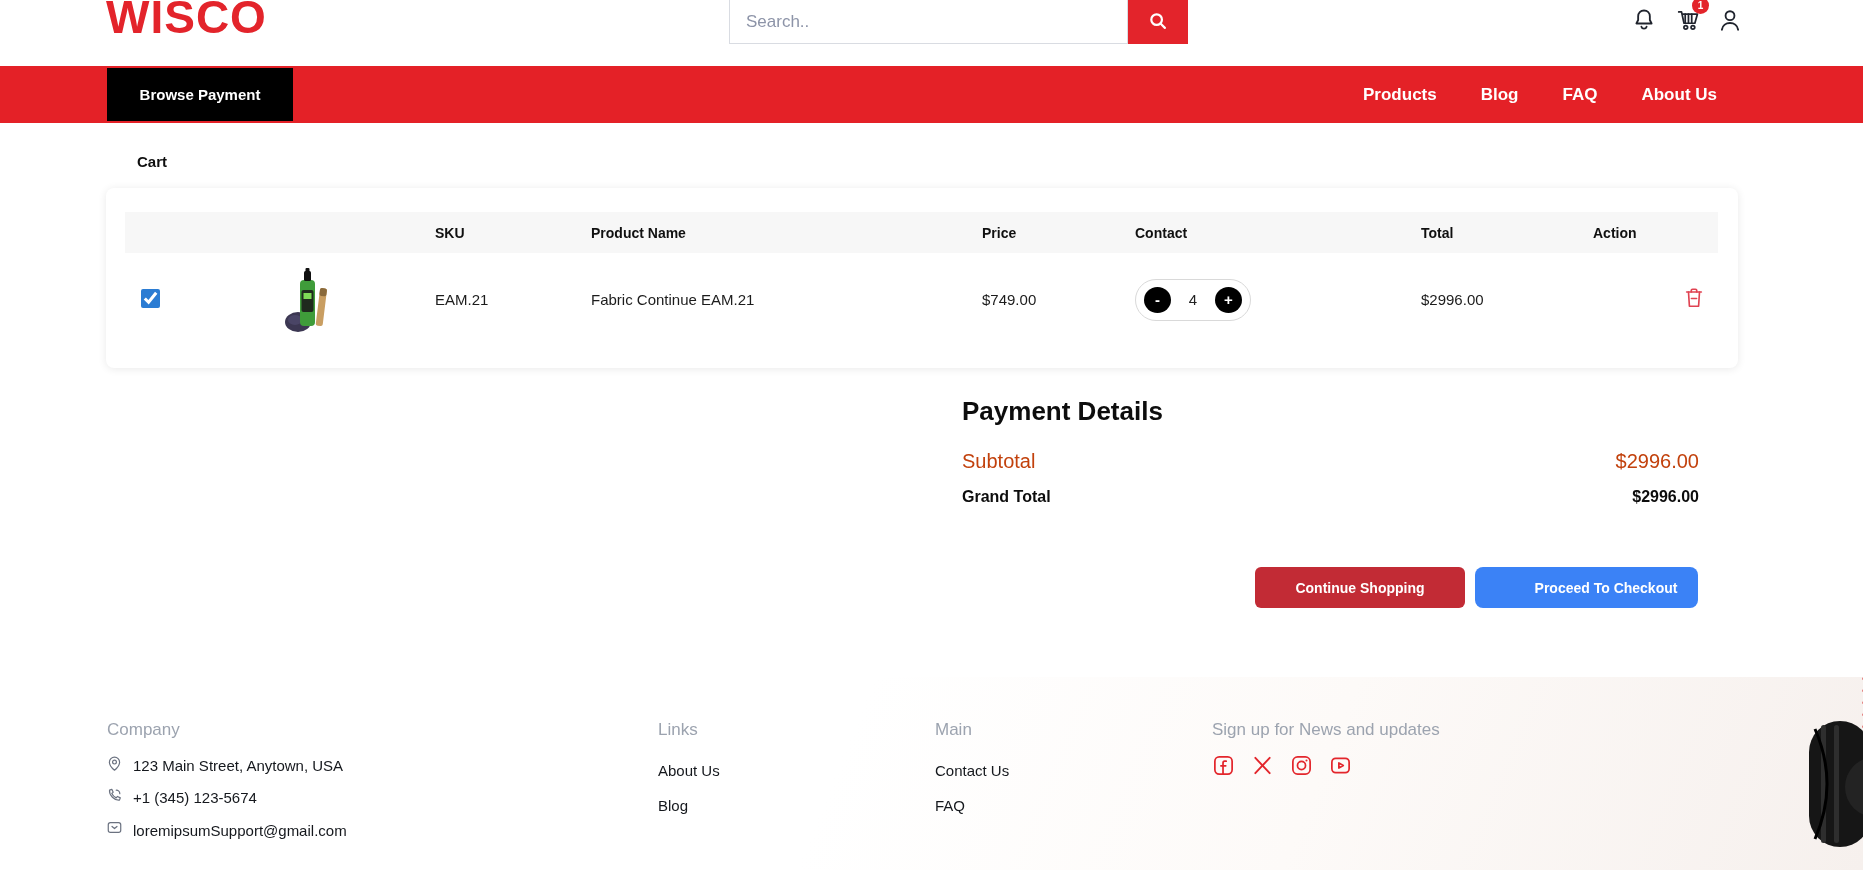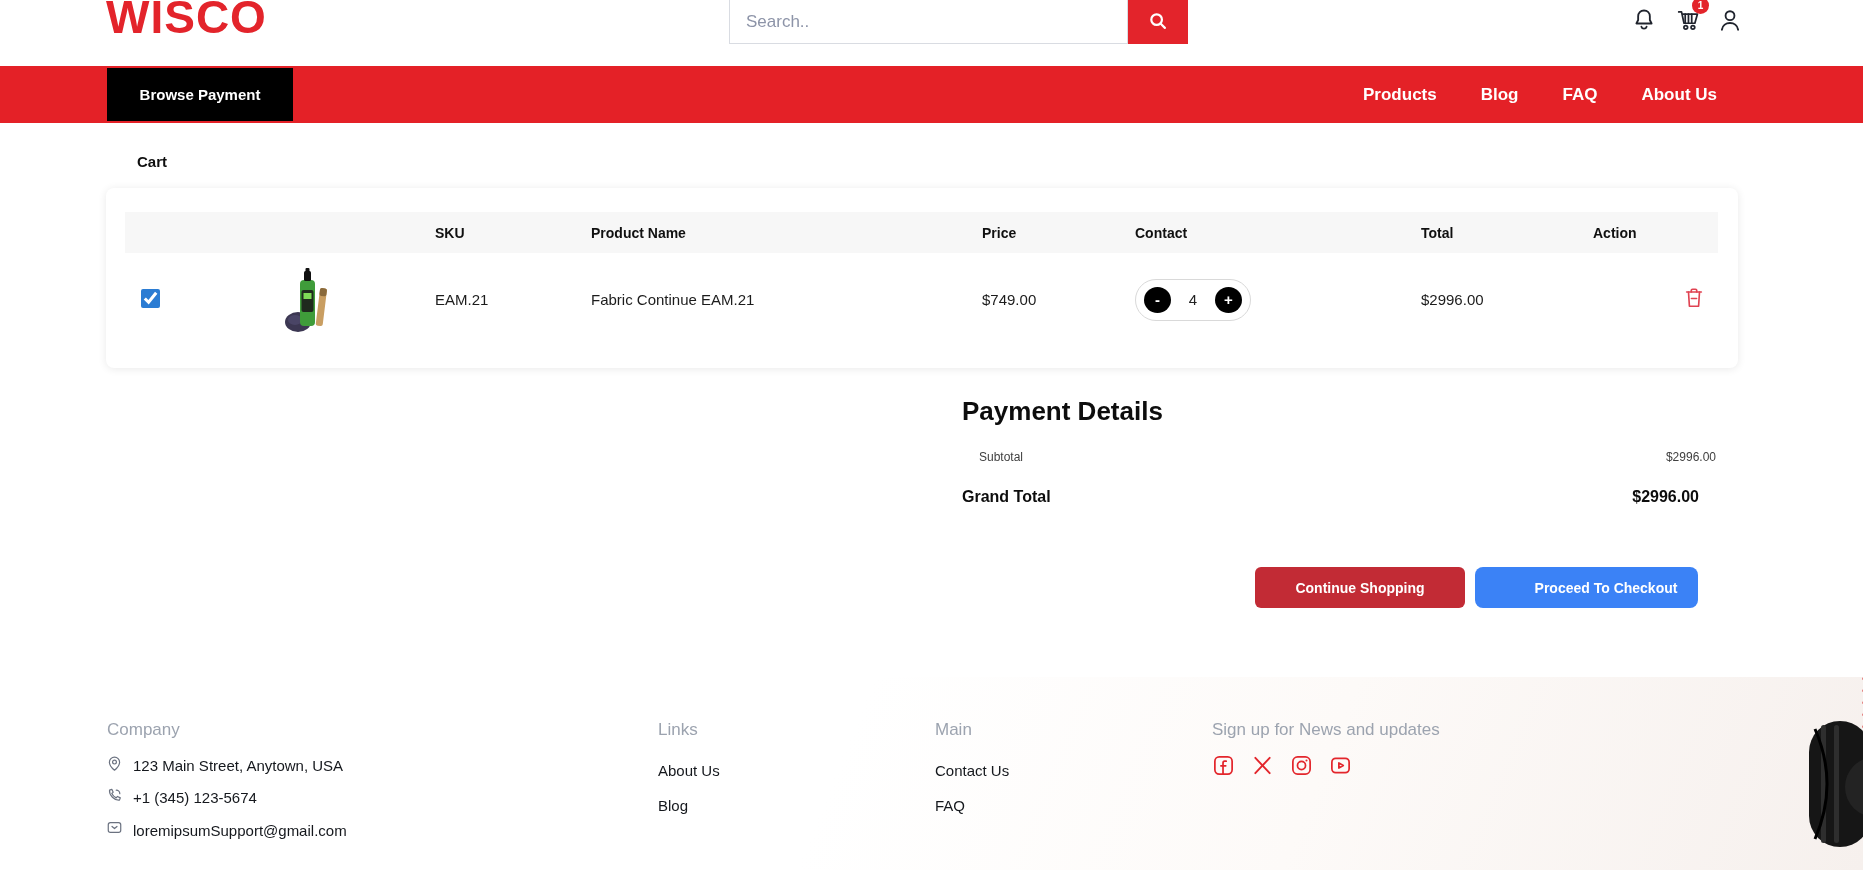--- a/index.html
+++ b/index.html
@@ -70,21 +70,21 @@
     width:27px; height:26px; border-radius:50%; background:#000; color:#fff; border:none;
     font-size:15px; font-weight:bold; line-height:1; cursor:pointer; display:flex; align-items:center; justify-content:center;
     font-family:"Liberation Sans", sans-serif;
   }
   .qty-val { font-size:15px; color:#222; }
   .trash-btn { background:none; border:none; cursor:pointer; margin-left:90px; width:22px; height:24px; padding:0; }
   .trash-btn svg { width:22px; height:24px; }
   
   .pay-title { position:absolute; left:962px; top:396px; font-size:26px; font-weight:600; color:#0d0d0d; }
   .pay-row { position:absolute; left:962px; width:737px; display:flex; justify-content:space-between; }
-  .pay-sub { top:450px; font-size:12px; color:#404040;margin-left:17px; }
+  .pay-sub { top:450px; font-size:20px; color:#c2410c; }
   .pay-grand { top:488px; font-size:16px; font-weight:bold; color:#0d0d0d; }
   .btn-continue {
     position:absolute; left:1255px; top:567px; width:210px; height:41px;
     background:#c22b35; color:#fff; border:none; border-radius:6px;
     font-size:14px; font-weight:bold; font-family:"Liberation Sans", sans-serif; cursor:pointer;
   }
   .btn-checkout {
     position:absolute; left:1475px; top:567px; width:223px; height:41px;
     background:#3b82f6; color:#fff; border:none; border-radius:8px;
     font-size:14px; font-weight:bold; font-family:"Liberation Sans", sans-serif; cursor:pointer;padding-left:39px;

